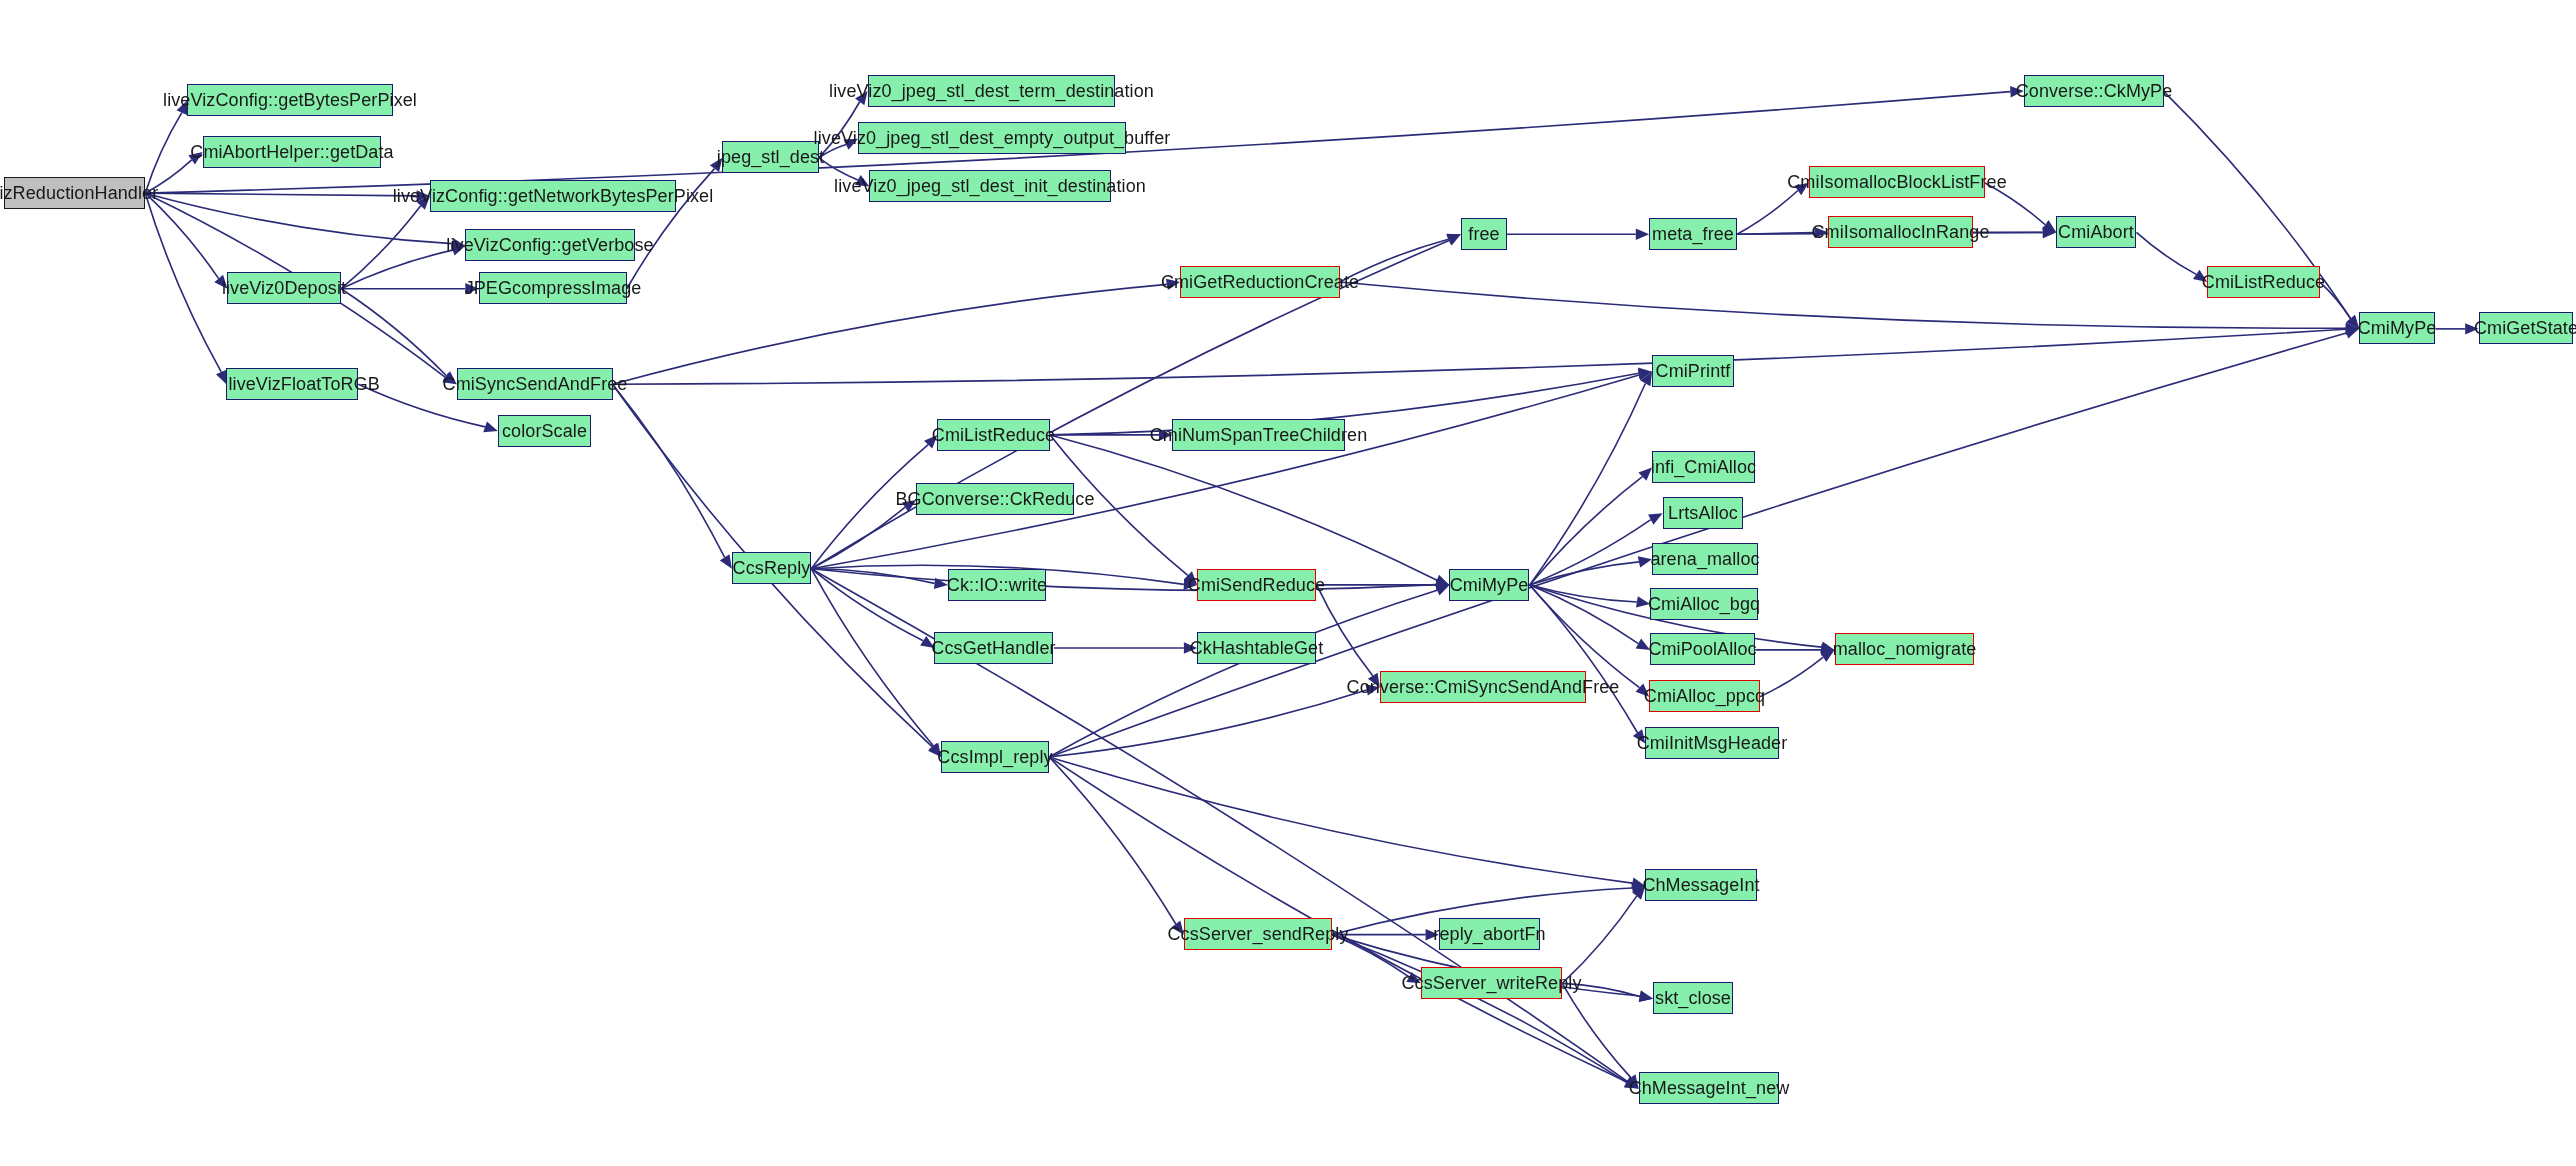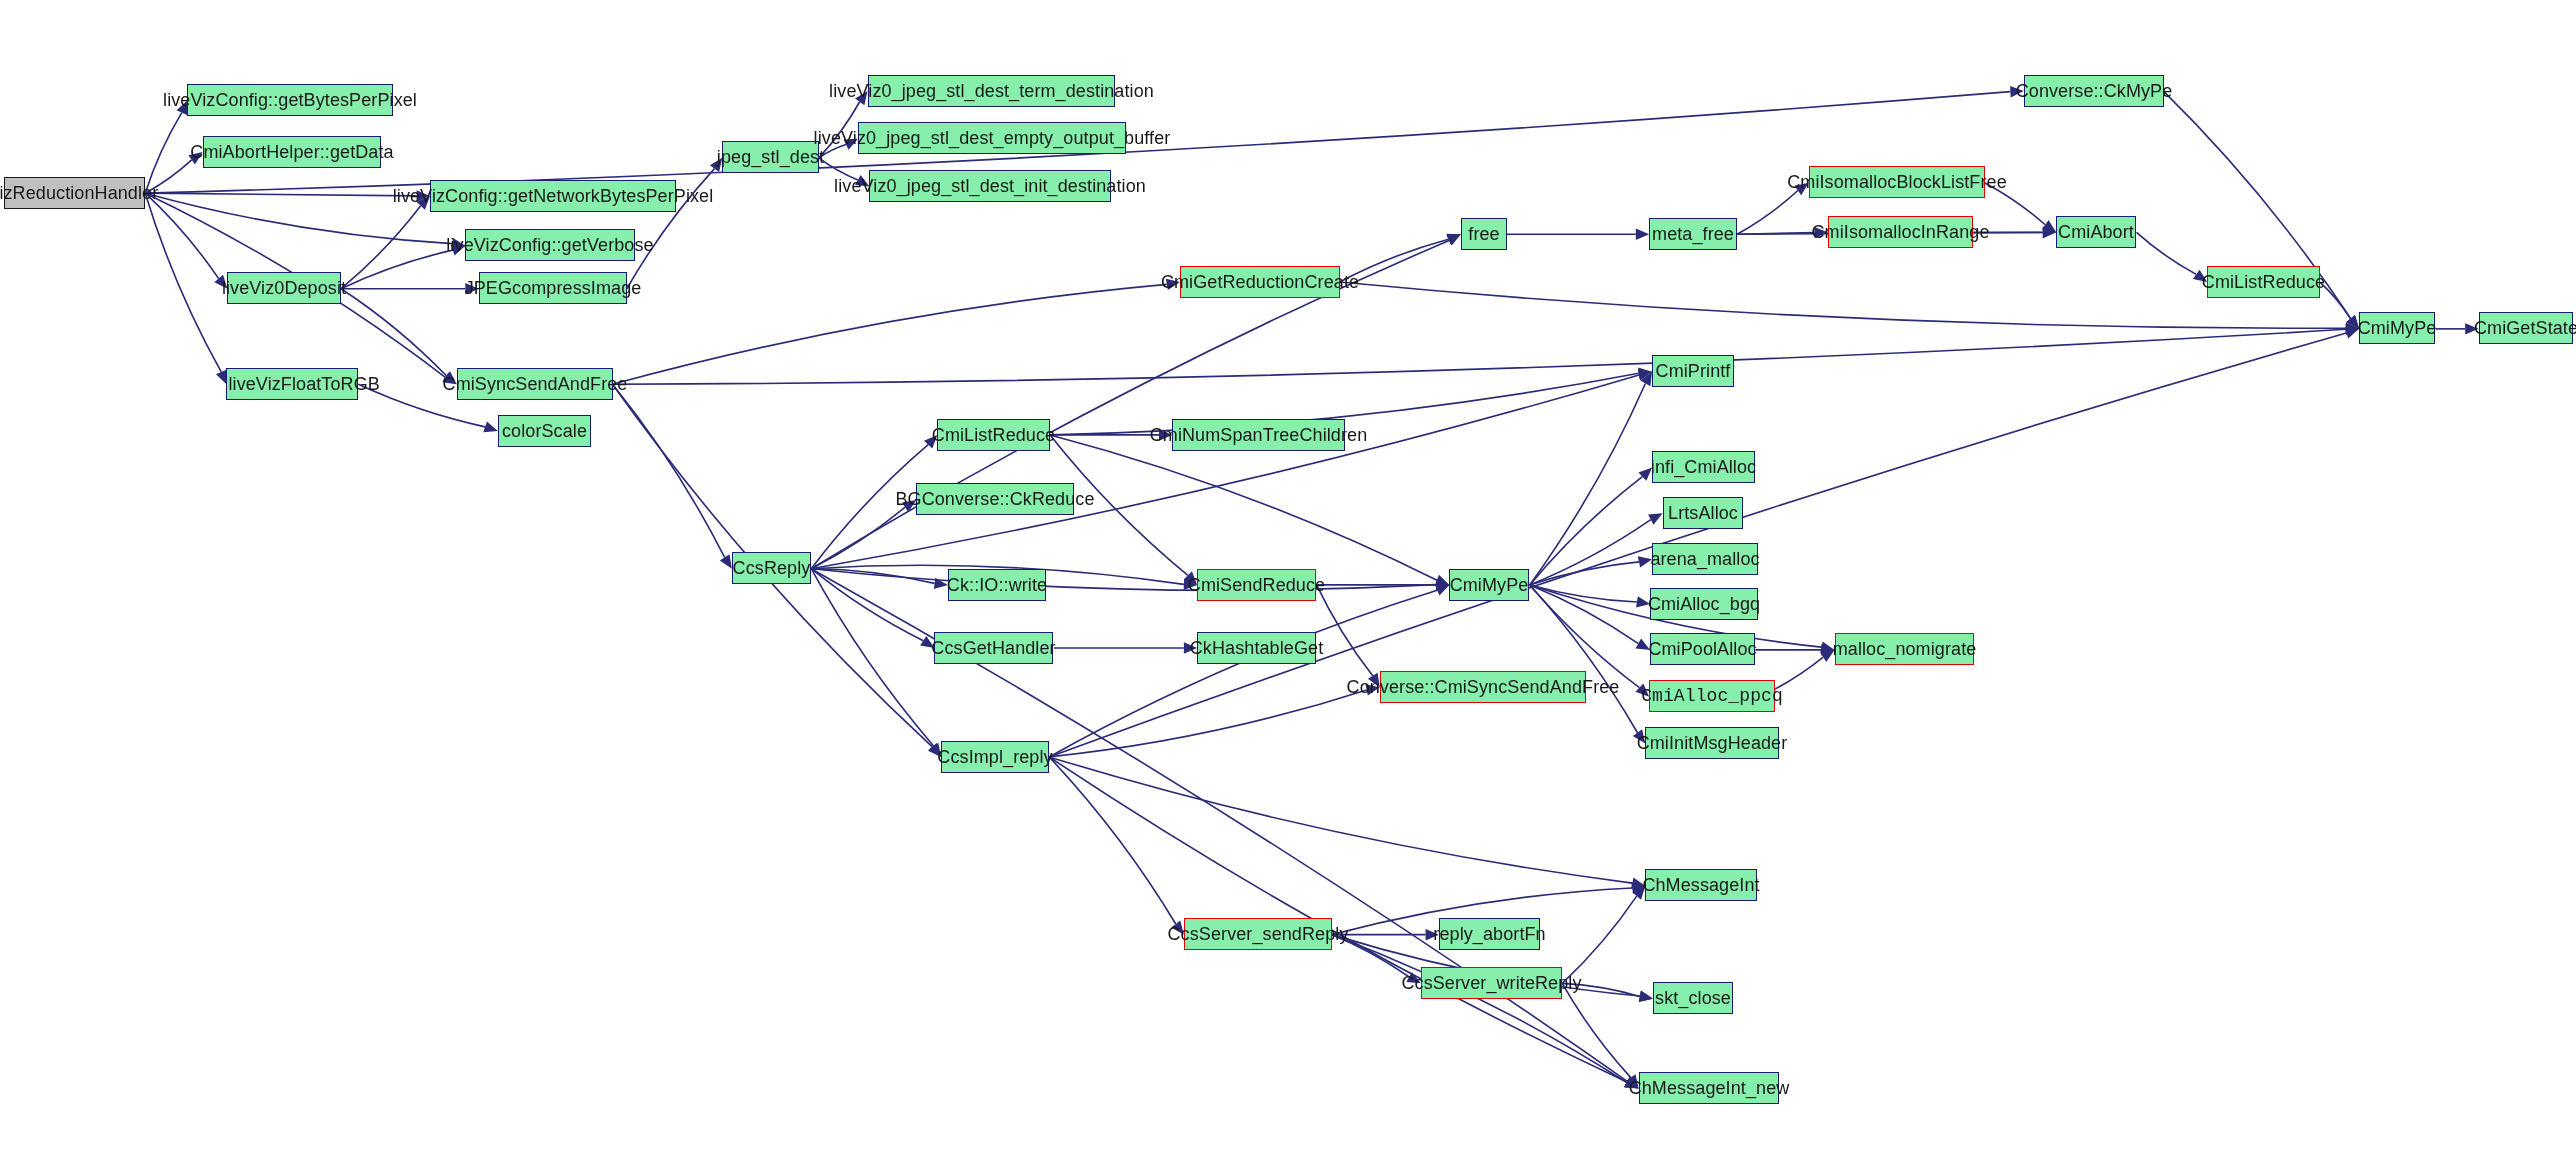--- a/index.html
+++ b/index.html
@@ -323,21 +323,21 @@
       </div>
       <div class="gnode" style="left: 1650px; top: 588px; width: 108px;">
         <span class="lbl">CmiAlloc_bgq</span>
       </div>
       <div class="gnode" style="left: 1650px; top: 633px; width: 105px;">
         <span class="lbl">CmiPoolAlloc</span>
       </div>
       <div class="gnode redge" style="left: 1835px; top: 633px; width: 139px;">
         <span class="lbl">malloc_nomigrate</span>
       </div>
-      <div class="gnode redge" style="left: 1649px; top: 680px; width: 126px; font-family: Liberation Mono, monospace;">
+      <div class="gnode redge" style="left: 1649px; top: 680px; width: 111px;">
         <span class="lbl">CmiAlloc_ppcq</span>
       </div>
       <div class="gnode" style="left: 1645px; top: 727px; width: 134px;">
         <span class="lbl">CmiInitMsgHeader</span>
       </div>
       <div class="gnode redge" style="left: 1380px; top: 671px; width: 206px;">
         <span class="lbl">Converse::CmiSyncSendAndFree</span>
       </div>
       <div class="gnode" style="left: 941px; top: 741px; width: 108px;">
         <span class="lbl">CcsImpl_reply</span>

